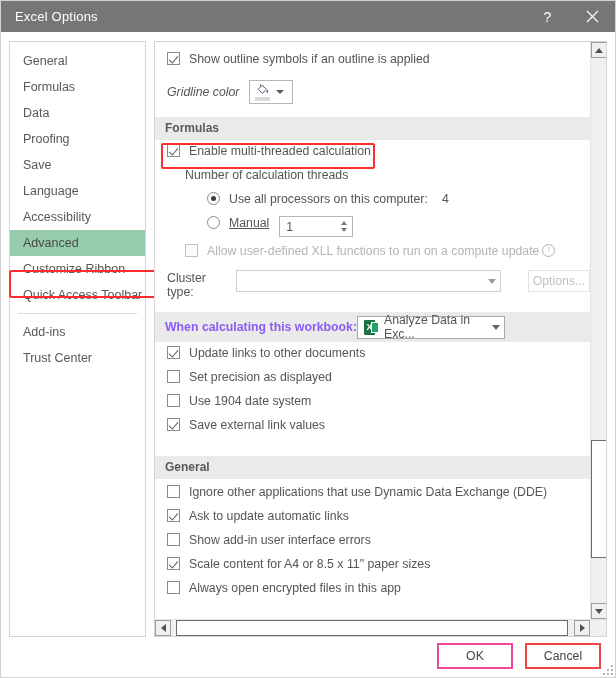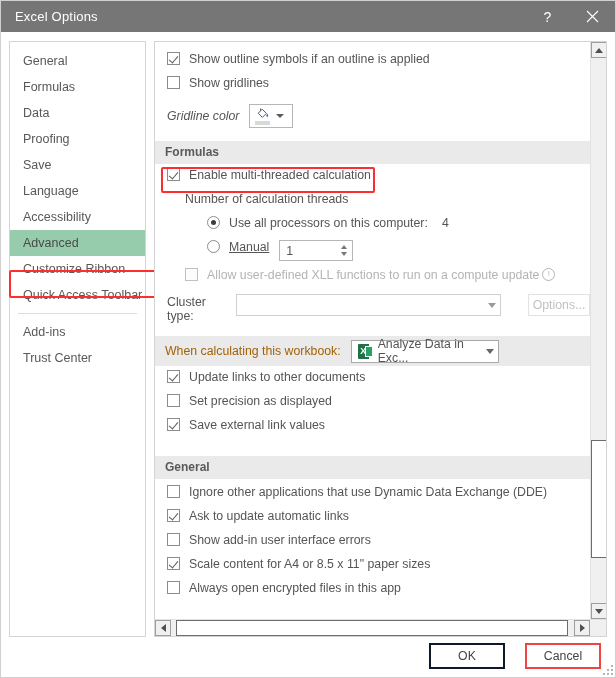--- a/index.html
+++ b/index.html
@@ -206,21 +206,21 @@
     color:#c2c2c2;font-size:12.3px;
     display:flex;align-items:center;justify-content:center;
     box-sizing:border-box;
   }
   
   .band{
     background:#eaeaea;height:30px;
     display:flex;align-items:center;
     padding-left:10px;margin-top:8px;margin-bottom:4px;
   }
-  .band-lbl{font-weight:normal;color:#a16207;font-size:12.3px;margin-right:10px;}
+  .band-lbl{font-weight:bold;color:#8b5cf6;font-size:12.3px;}
   #wb-combo{width:148px;height:23px;background:#ffffff;border:1px solid #a9a9a9;}
   .xl-ico{
     width:15px;height:15px;margin-right:5px;flex:0 0 15px;
     position:relative;border-radius:1px;overflow:hidden;
     background:#ffffff;
   }
   .xl-ico .g{position:absolute;left:0;top:0;width:11px;height:15px;background:#1e7145;}
   .xl-ico .g2{position:absolute;left:7px;top:2px;width:8px;height:11px;background:#21a366;border:1px solid #ffffff;box-sizing:border-box;}
   .xl-ico .x{position:absolute;left:1px;top:1px;width:9px;height:13px;color:#ffffff;font-size:9px;font-weight:bold;line-height:13px;text-align:center;}
   .info-ico{
@@ -268,21 +268,21 @@
     padding-right:14px;box-sizing:border-box;
     position:relative;
   }
   .btn{
     width:76px;height:26px;
     display:flex;align-items:center;justify-content:center;
     font-size:12.3px;color:#444444;
     background:#ffffff;box-sizing:border-box;
     border:2px solid #ef4444;
   }
-  .btn.default{border:2px solid #0f172a;margin-right:20px;}
+  .btn.default{border:2px solid #ec4899;margin-right:12px;}
   .grip{
     position:absolute;right:2px;bottom:2px;width:12px;height:12px;
   }
   .grip i{position:absolute;width:2px;height:2px;background:#b5b5b5;}
 </style>
 </head>
 <body>
 
 <div class="dialog">
 
@@ -321,24 +321,20 @@
         <div class="inner">
 
           <div class="row">
             <span class="cb checked"></span>
             <span class="lbl">Show a zero in cells that have zero value</span>
           </div>
           <div class="row">
             <span class="cb checked"></span>
             <span class="lbl">Show outline symbols if an outline is applied</span>
           </div>
-          <div class="row">
-            <span class="cb"></span>
-            <span class="lbl">Show gridlines</span>
-          </div>
           <div class="gc-row">
             <span class="gc-label">Gridline color</span>
             <span class="gc-btn">
               <span class="bucket">
                 <svg width="15" height="13" viewBox="0 0 15 13">
                   <path d="M3.2 6.2 L7.2 2.2 L11.4 6.4 L7.4 10.4 Z" fill="#ffffff" stroke="#5e5e5e" stroke-width="1"></path>
                   <path d="M5.6 3.8 L5.6 1.4" stroke="#5e5e5e" stroke-width="1"></path>
                   <path d="M12.3 6.6 c1.3 1.9 1.3 3.3 0 3.3 c-1.3 0 -1.3 -1.4 0 -3.3 z" fill="#2b7bd4"></path>
                 </svg>
                 <span class="bar"></span>
@@ -407,20 +403,24 @@
 
           <div class="row">
             <span class="cb checked"></span>
             <span class="lbl">Update links to other documents</span>
           </div>
           <div class="row">
             <span class="cb"></span>
             <span class="lbl">Set precision as displayed</span>
           </div>
           <div class="row">
+            <span class="cb"></span>
+            <span class="lbl">Use 1904 date system</span>
+          </div>
+          <div class="row">
             <span class="cb checked"></span>
             <span class="lbl">Save external link values</span>
           </div>
 
           <div class="sec-header" style="margin-top:14px;">General</div>
 
           <div class="row" style="margin-top:6px;">
             <span class="cb"></span>
             <span class="lbl">Ignore other applications that use Dynamic Data Exchange (DDE)</span>
           </div>

